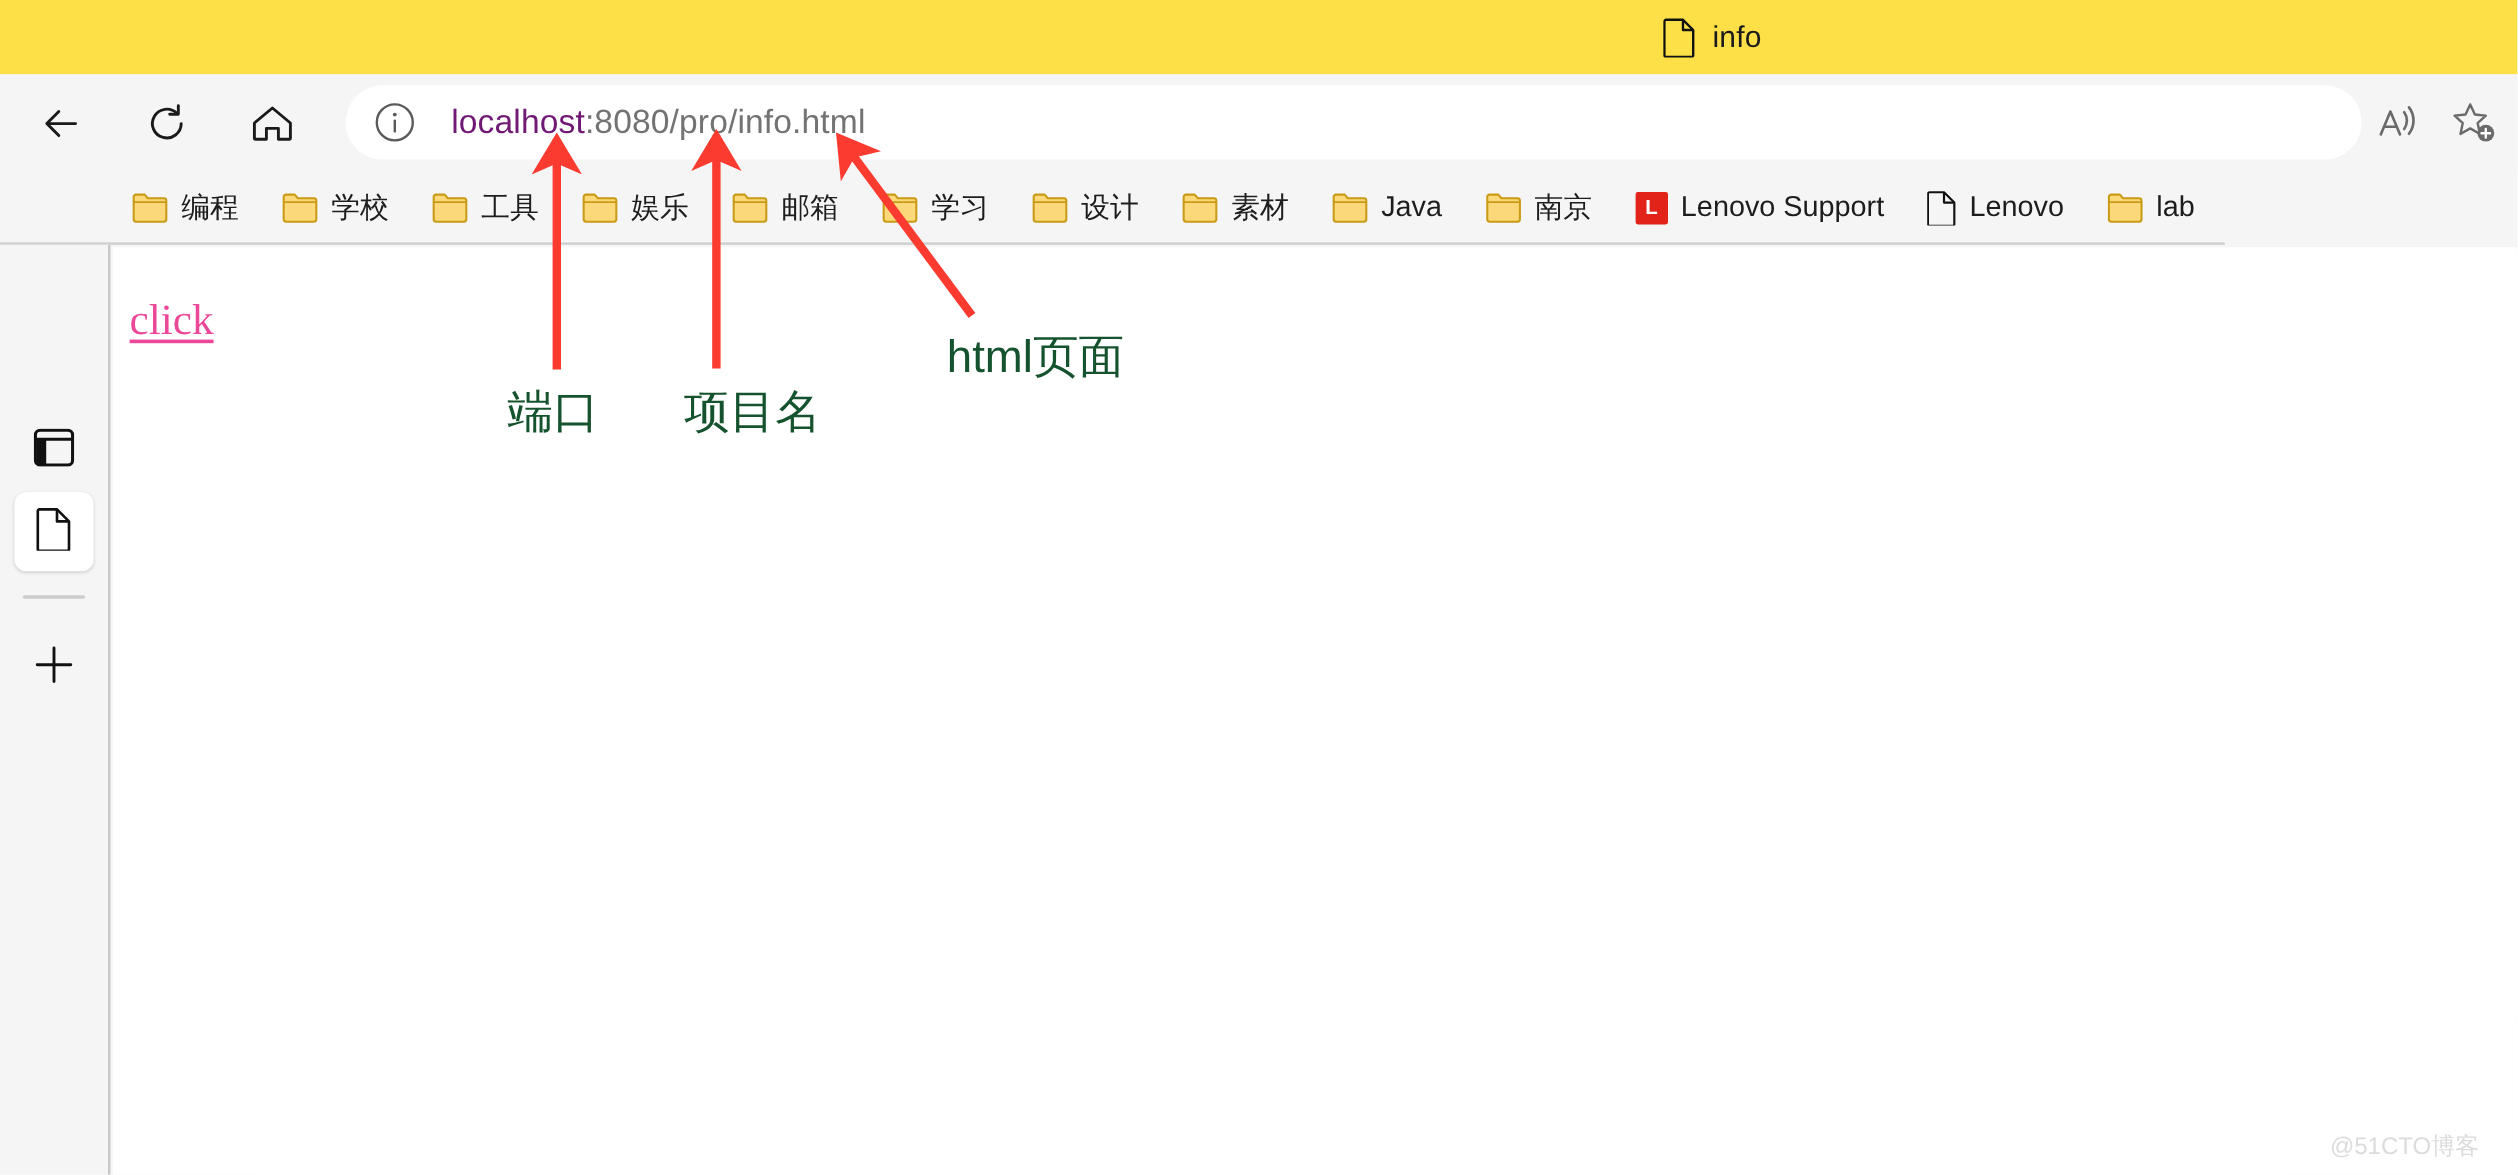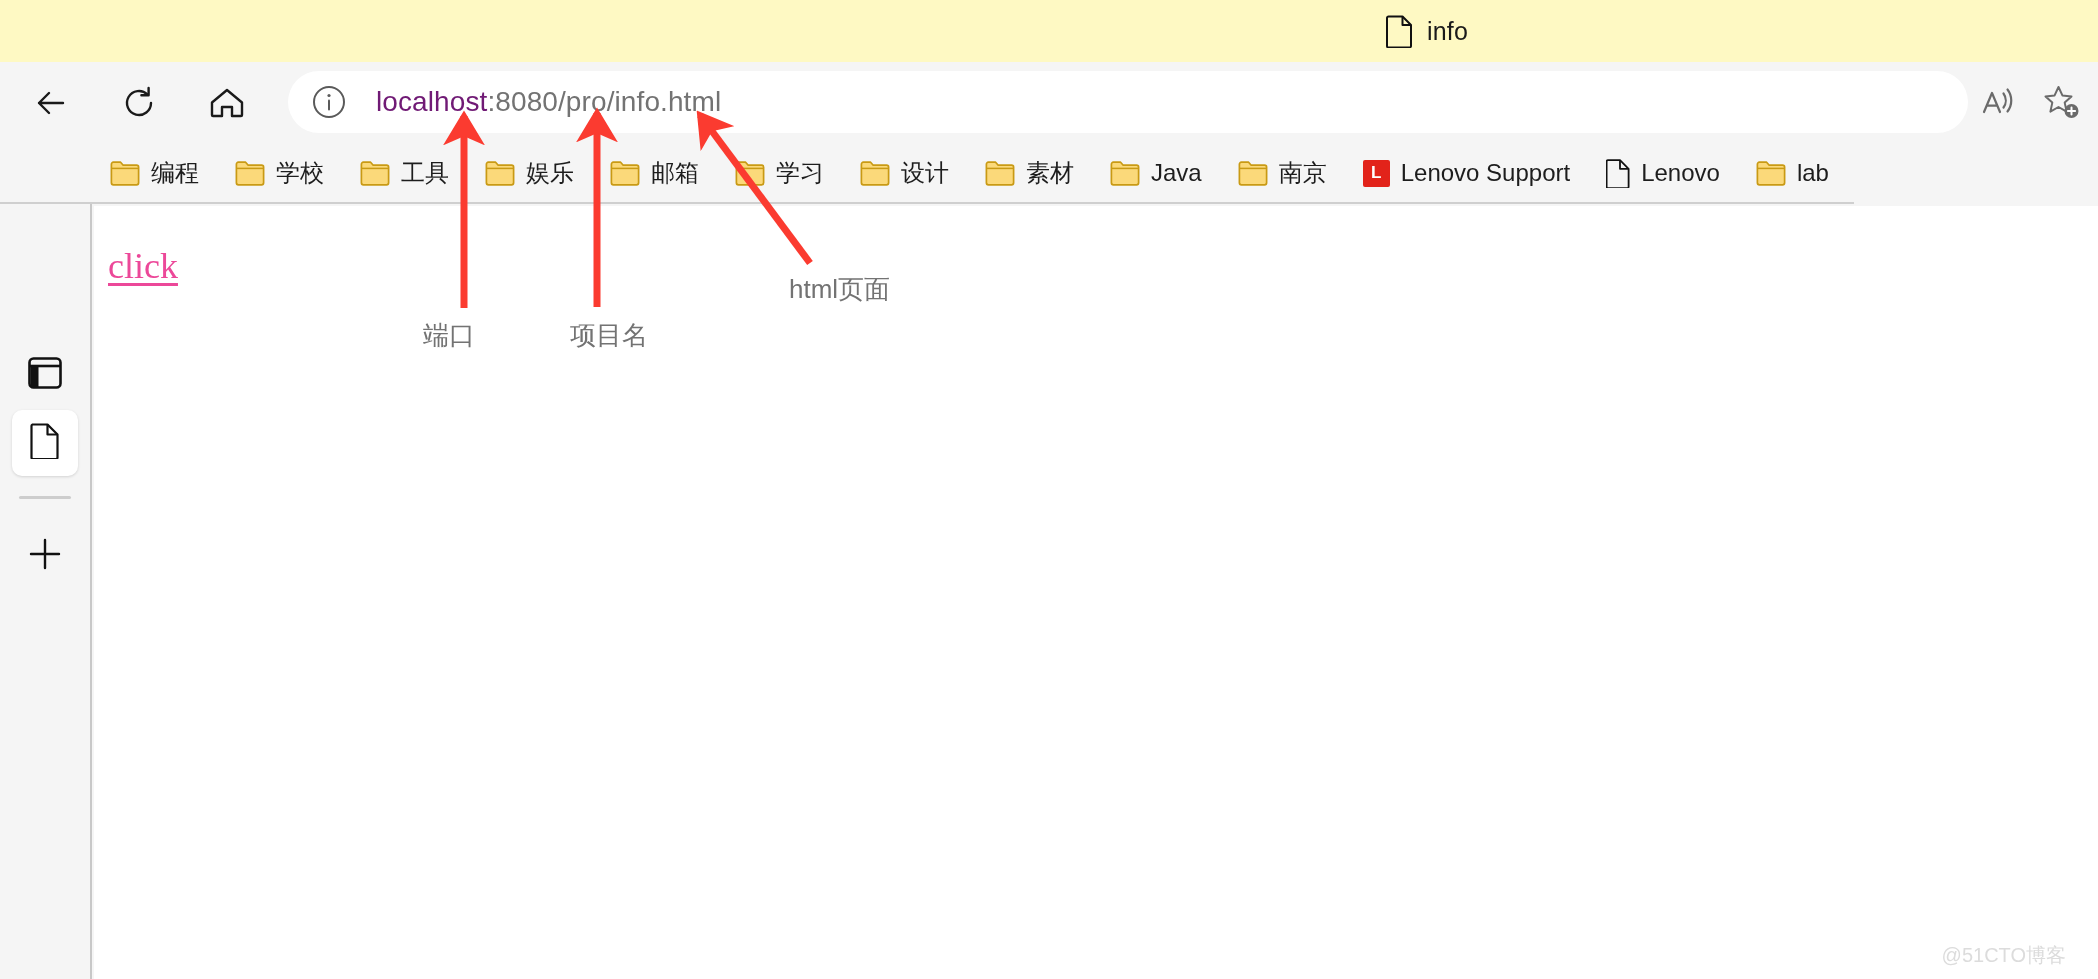--- a/index.html
+++ b/index.html
@@ -13,21 +13,21 @@
   #browser {
     position: relative;
     width: 2098px; height: 979px;
     background: #f5f5f5;
   }
 
   
   .tabstrip {
     position: absolute; left: 0; top: 0;
     width: 2098px; height: 62px;
-    background: #fef9c3;
+    background: #fde047;
     padding-left: 48px;
   }
   .tab-active {
     position: absolute;
     left: 1370px; top: 4px;
     height: 54px;
     display: flex; align-items: center; gap: 14px;
     padding: 0 16px;
   }
   .tab-doc-icon { width: 27px; height: 33px; display: block; }
@@ -146,22 +146,22 @@
   }
 
   
   .anno-layer {
     position: absolute; left: 0; top: 0;
     width: 2098px; height: 979px;
     pointer-events: none;
   }
   .anno-label {
     position: absolute;
-    color: #737373;
-    font-size: 26px;
+    color: #14532d;
+    font-size: 38px;
     white-space: nowrap;
     font-family: "Liberation Sans", "DejaVu Sans", sans-serif;
   }
   #anno-port { left: 423px; top: 318px; }
   #anno-project { left: 570px; top: 318px; }
   #anno-html { left: 789px; top: 272px; }
 
   
   .watermark {
     position: absolute; right: 32px; bottom: 10px;

